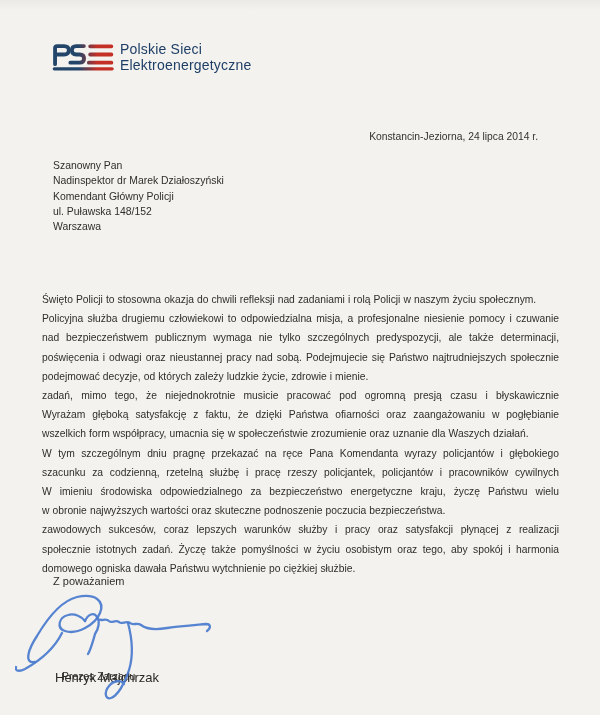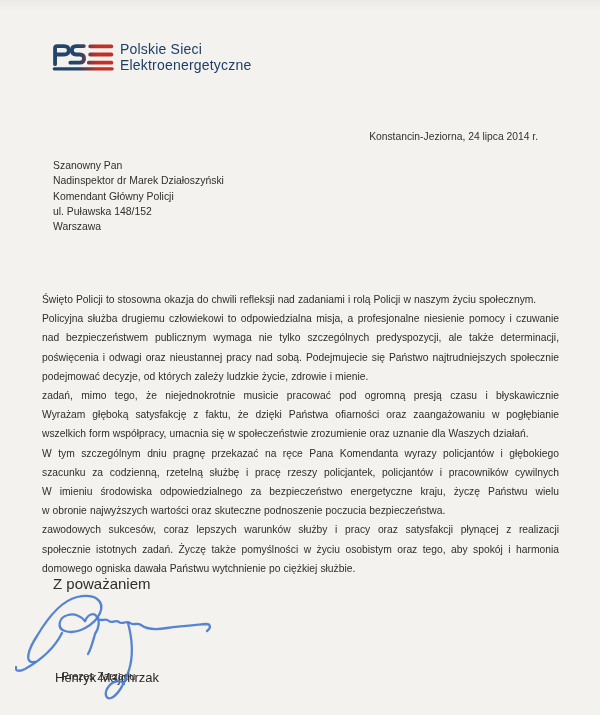--- a/index.html
+++ b/index.html
@@ -36,21 +36,21 @@
   
   .body-text{
     position:absolute;left:42px;top:266px;width:517px;
     font-size:10.3px;line-height:19.2px;color:#302e2b;
     word-spacing:.2px;
     margin-top:24px;
   }
   .bline{width:517px;}
   .bline.just{text-align:justify;text-align-last:justify;}
   
-  .valediction{position:absolute;left:53px;top:575px;font-size:15px;color:#302e2b;}
+  .valediction{position:absolute;left:53px;top:575px;font-size:11px;color:#302e2b;}
   .signer-name{position:absolute;left:55px;top:652px;font-size:13px;color:#2c2a27;margin-top:18px;}
   .signer-title{position:absolute;left:62px;top:671px;font-size:10.4px;color:#2c2a27;}
   .sig-svg{position:absolute;left:15px;top:590px;width:220px;height:122px;pointer-events:none;}
   .sig-svg path{fill:none;stroke-width:2.3;stroke-linecap:round;stroke-linejoin:round;opacity:.92;}
   .logo-svg path{fill:none;stroke-linecap:round;stroke-linejoin:round;}
 </style>
 </head>
 <body>
 
 <div class="page" style="background-color: rgb(243, 242, 239);">

